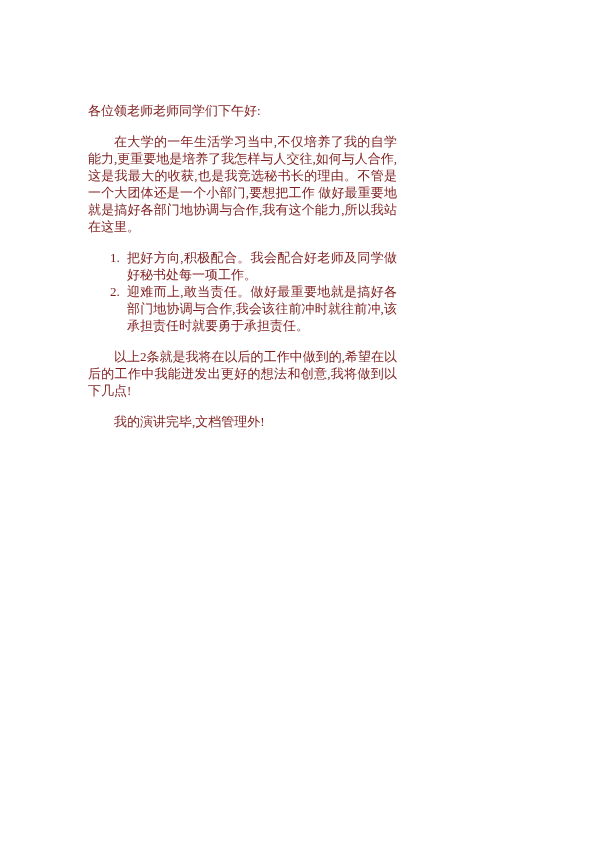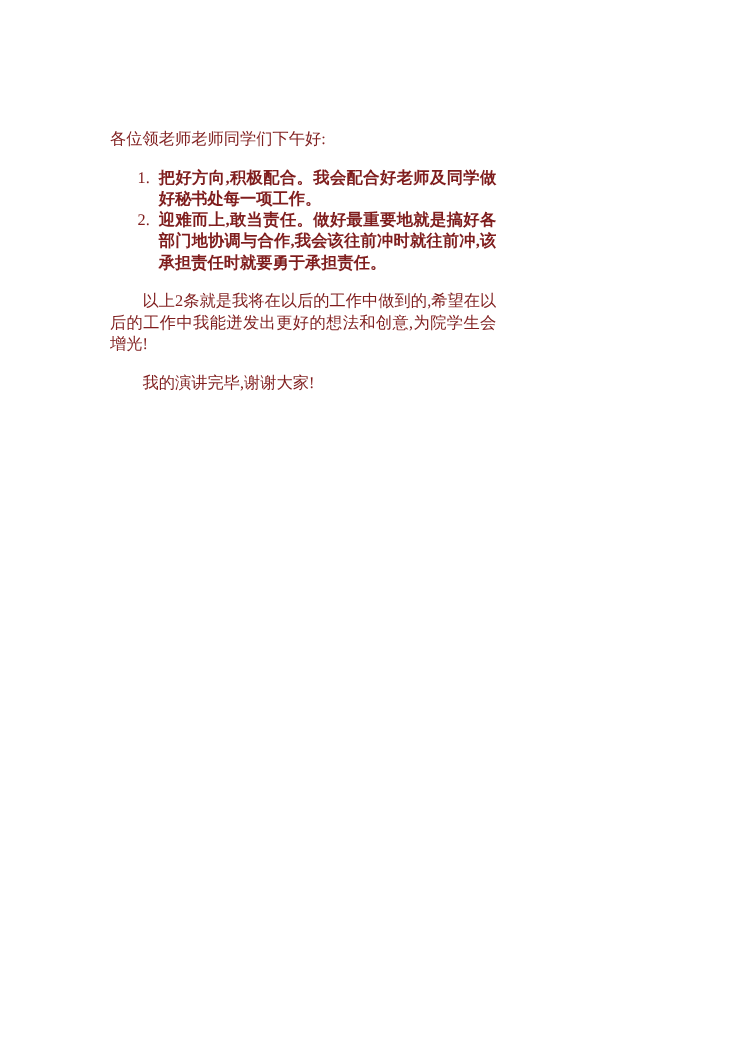--- a/index.html
+++ b/index.html
@@ -41,43 +41,43 @@
     display: flex;
     align-items: flex-start;
   }
   .list-item .num {
     flex: none;
     width: 17px;
   }
   .list-item .text {
     flex: 1;
     text-align: justify;
-    font-weight: bold;
   }
 </style>
 </head>
 <body>
 
 <div class="page">
 
   <p class="greeting">各位领老师老师同学们下午好:</p>
 
 
+  <p class="para">在大学的一年生活学习当中,不仅培养了我的自学能力,更重要地是培养了我怎样与人交往,如何与人合作,这是我最大的收获,也是我竞选秘书长的理由。不管是一个大团体还是一个小部门,要想把工作 做好最重要地就是搞好各部门地协调与合作,我有这个能力,所以我站在这里。</p>
 
 
 
   <div class="list">
     <div class="list-item">
       <span class="num">1.</span>
       <span class="text">把好方向,积极配合。我会配合好老师及同学做好秘书处每一项工作。</span>
     </div>
     <div class="list-item">
       <span class="num">2.</span>
       <span class="text">迎难而上,敢当责任。做好最重要地就是搞好各部门地协调与合作,我会该往前冲时就往前冲,该承担责任时就要勇于承担责任。</span>
     </div>
   </div>
 
-  <p class="para">以上2条就是我将在以后的工作中做到的,希望在以后的工作中我能迸发出更好的想法和创意,为院学生会增光!</p>
+  <p class="para">以上2条就是我将在以后的工作中做到的,希望在以后的工作中我能迸发出更好的想法和创意,我将做到以下几点!</p>
 
 
-  <p class="para">我的演讲完毕,谢谢大家!</p>
+  <p class="para">我的演讲完毕,文档管理外!</p>
 
 </div>
 
 </body></html>

